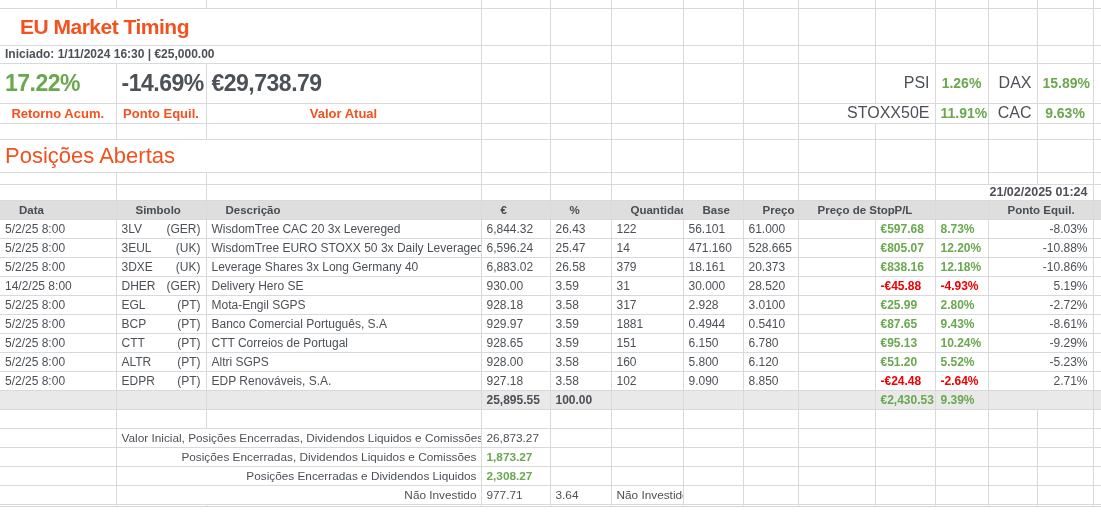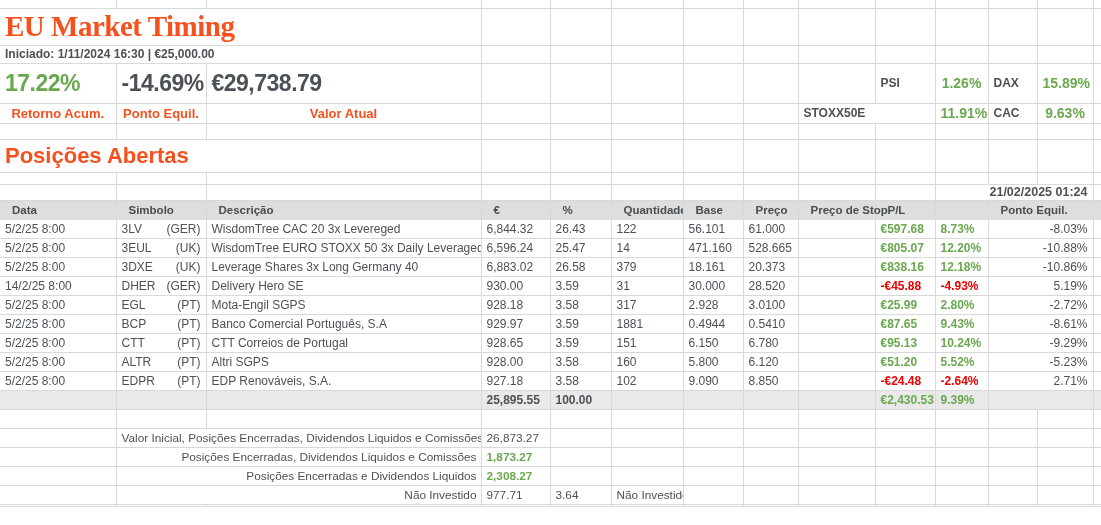--- a/index.html
+++ b/index.html
@@ -23,29 +23,29 @@
   tr.h20{height:20px} tr.h16{height:16px} tr.h33{height:33px} tr.h12{height:12px}
   tr.h19{height:19px} tr.h2{height:2px}
   
   .b{font-weight:bold}
   .g{color:var(--green);font-weight:bold}
   .rd{color:var(--red);font-weight:bold}
   .ra{text-align:right}
   .ovf{overflow:visible}
   td.e{padding:0}
   
-  td.title-cell{color:var(--orange);font-size:29px;font-weight:bold;letter-spacing:-.5px;padding-left:5px;font-family:Liberation Serif, serif;}
+  td.title-cell{color:var(--orange);font-size:21px;font-weight:bold;letter-spacing:-.5px;padding-left:20px;}
   td.subtitle-cell{font-weight:bold;font-size:12px;color:var(--ink);}
   td.bignum{font-size:23px;font-weight:bold;text-align:left;letter-spacing:-.5px;}
   td.statlab{color:var(--orange);font-weight:bold;font-size:13px;text-align:center;}
-  td.idx-name{font-weight:bold;font-size:12px;color:var(--ink);}
+  td.idx-name{font-weight:normal;font-size:16px;text-align:right;color:var(--ink);}
   td.idx-val{font-weight:bold;font-size:14px;text-align:center;color:var(--green);}
-  td.section-cell{color:var(--orange);font-size:22px;font-weight:bold;}
+  td.section-cell{color:var(--orange);font-size:22px;font-weight:normal;}
   td.datecell{font-size:12.5px;text-align:right;font-weight:bold;}
-  tr.hdr td{background:var(--hdbg);font-weight:bold;font-size:11.5px;color:#484d52;padding:0 12px;}
+  tr.hdr td{background:var(--hdbg);font-weight:bold;font-size:11.5px;color:#484d52;padding:0 19px;}
   tr.totr td{background:var(--totbg);font-weight:bold;}
   td.sym-cell{padding:0 5px;}
   td.sym-cell .symwrap{display:flex;justify-content:space-between;align-items:flex-end;}
   td.sum-lab{text-align:right;font-size:11.8px;padding-right:4px;}
   td.sum-val{font-size:11.8px;}
 </style>
 </head>
 <body>
 
 <div class="sheet">

